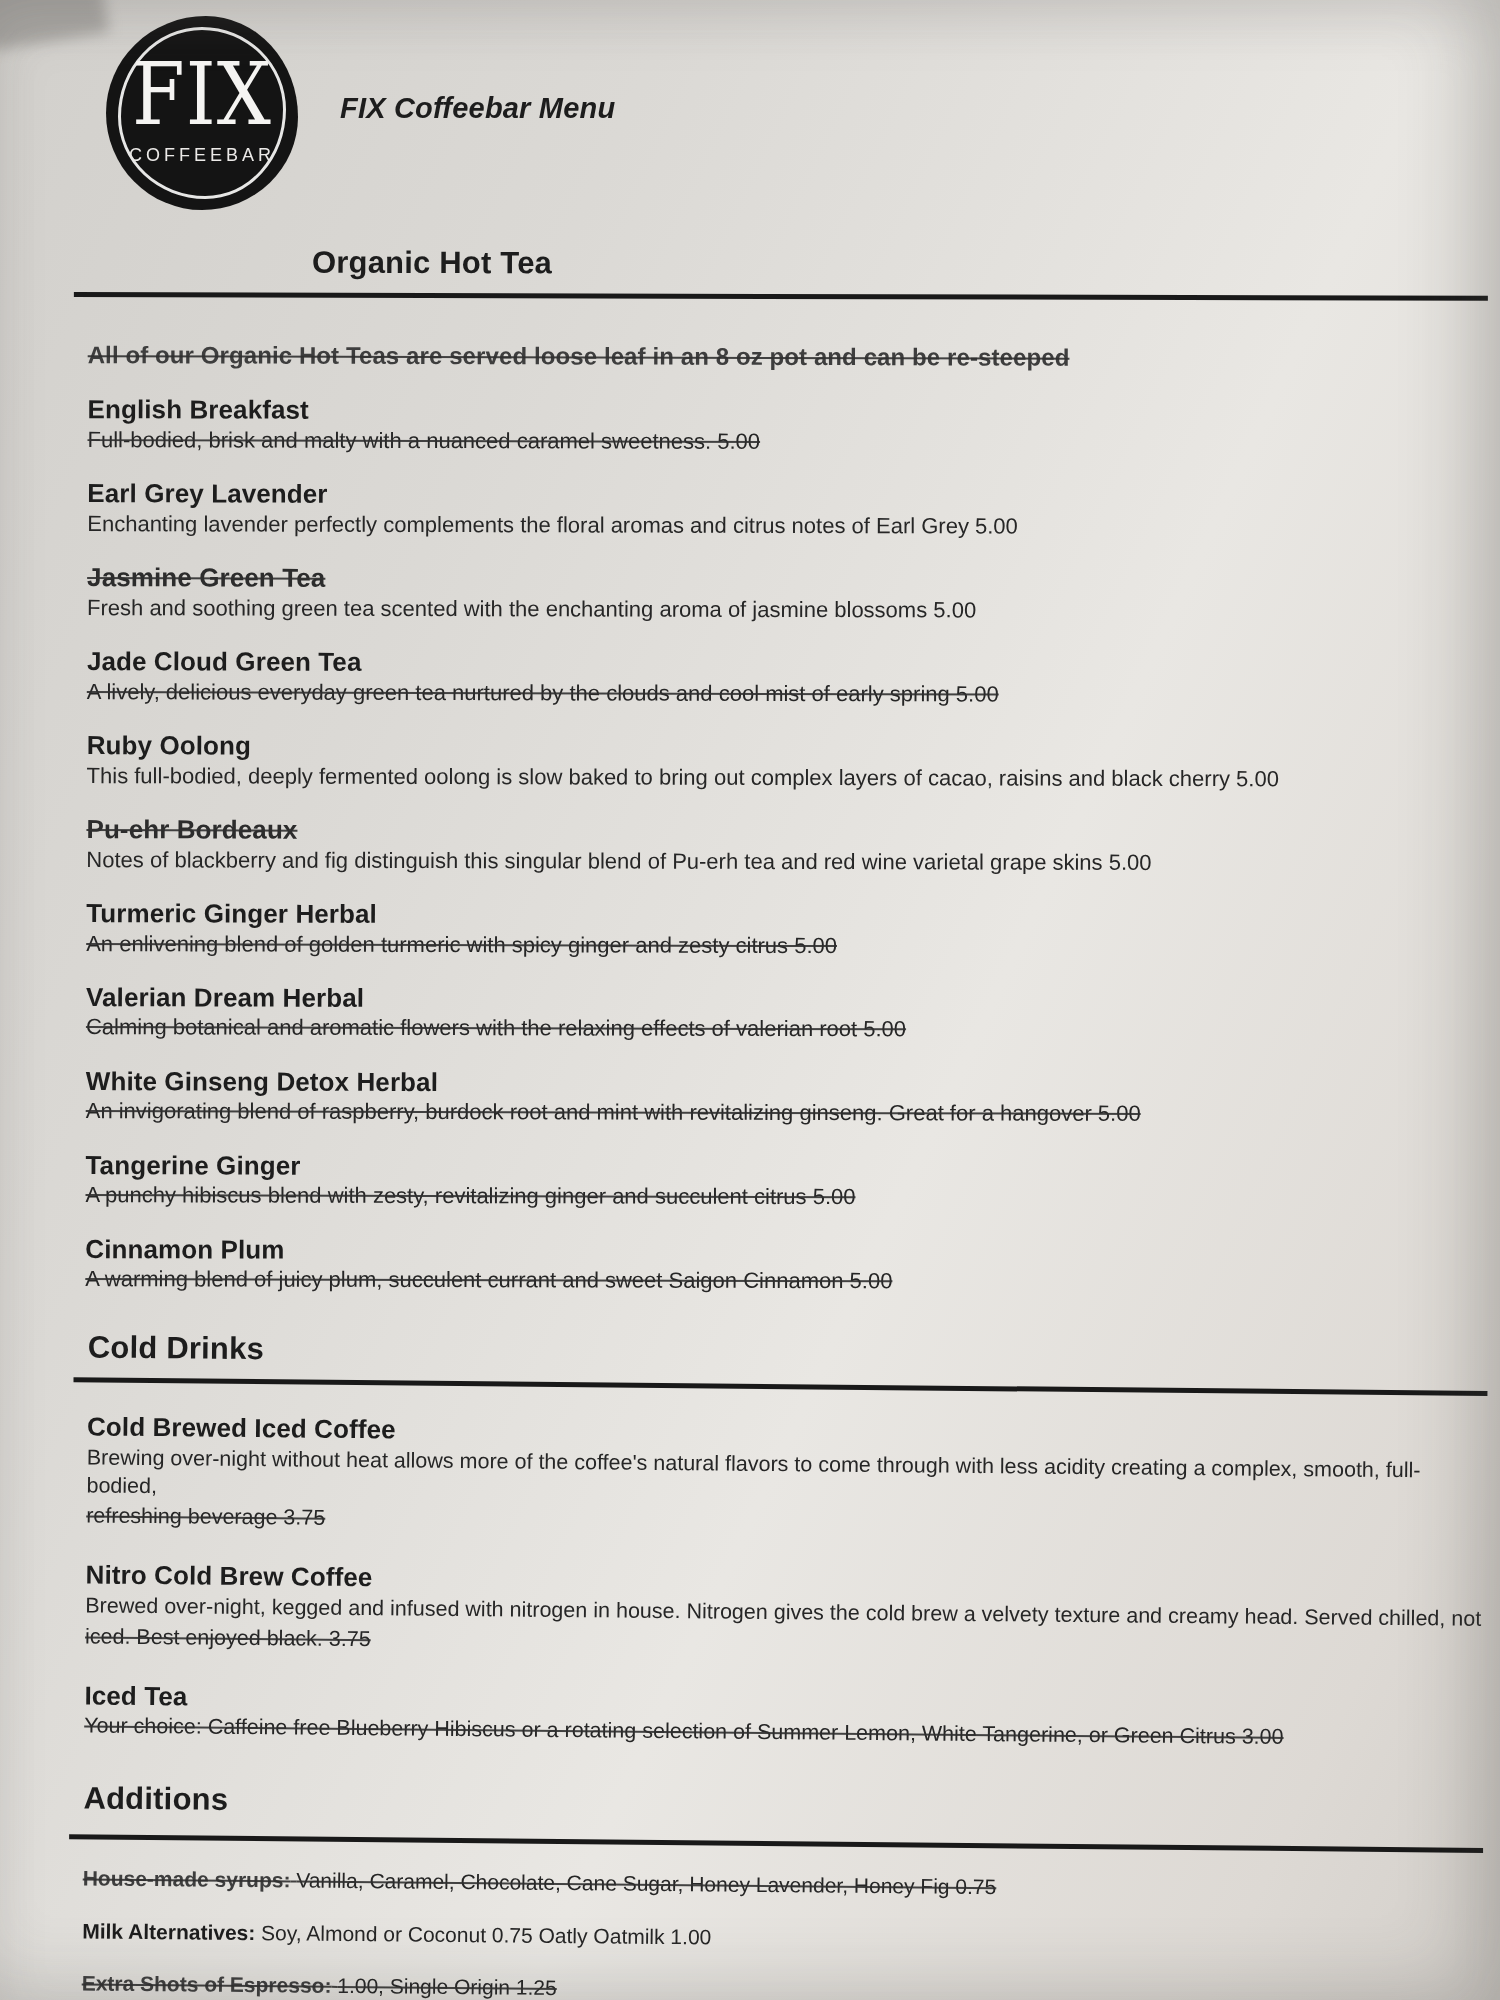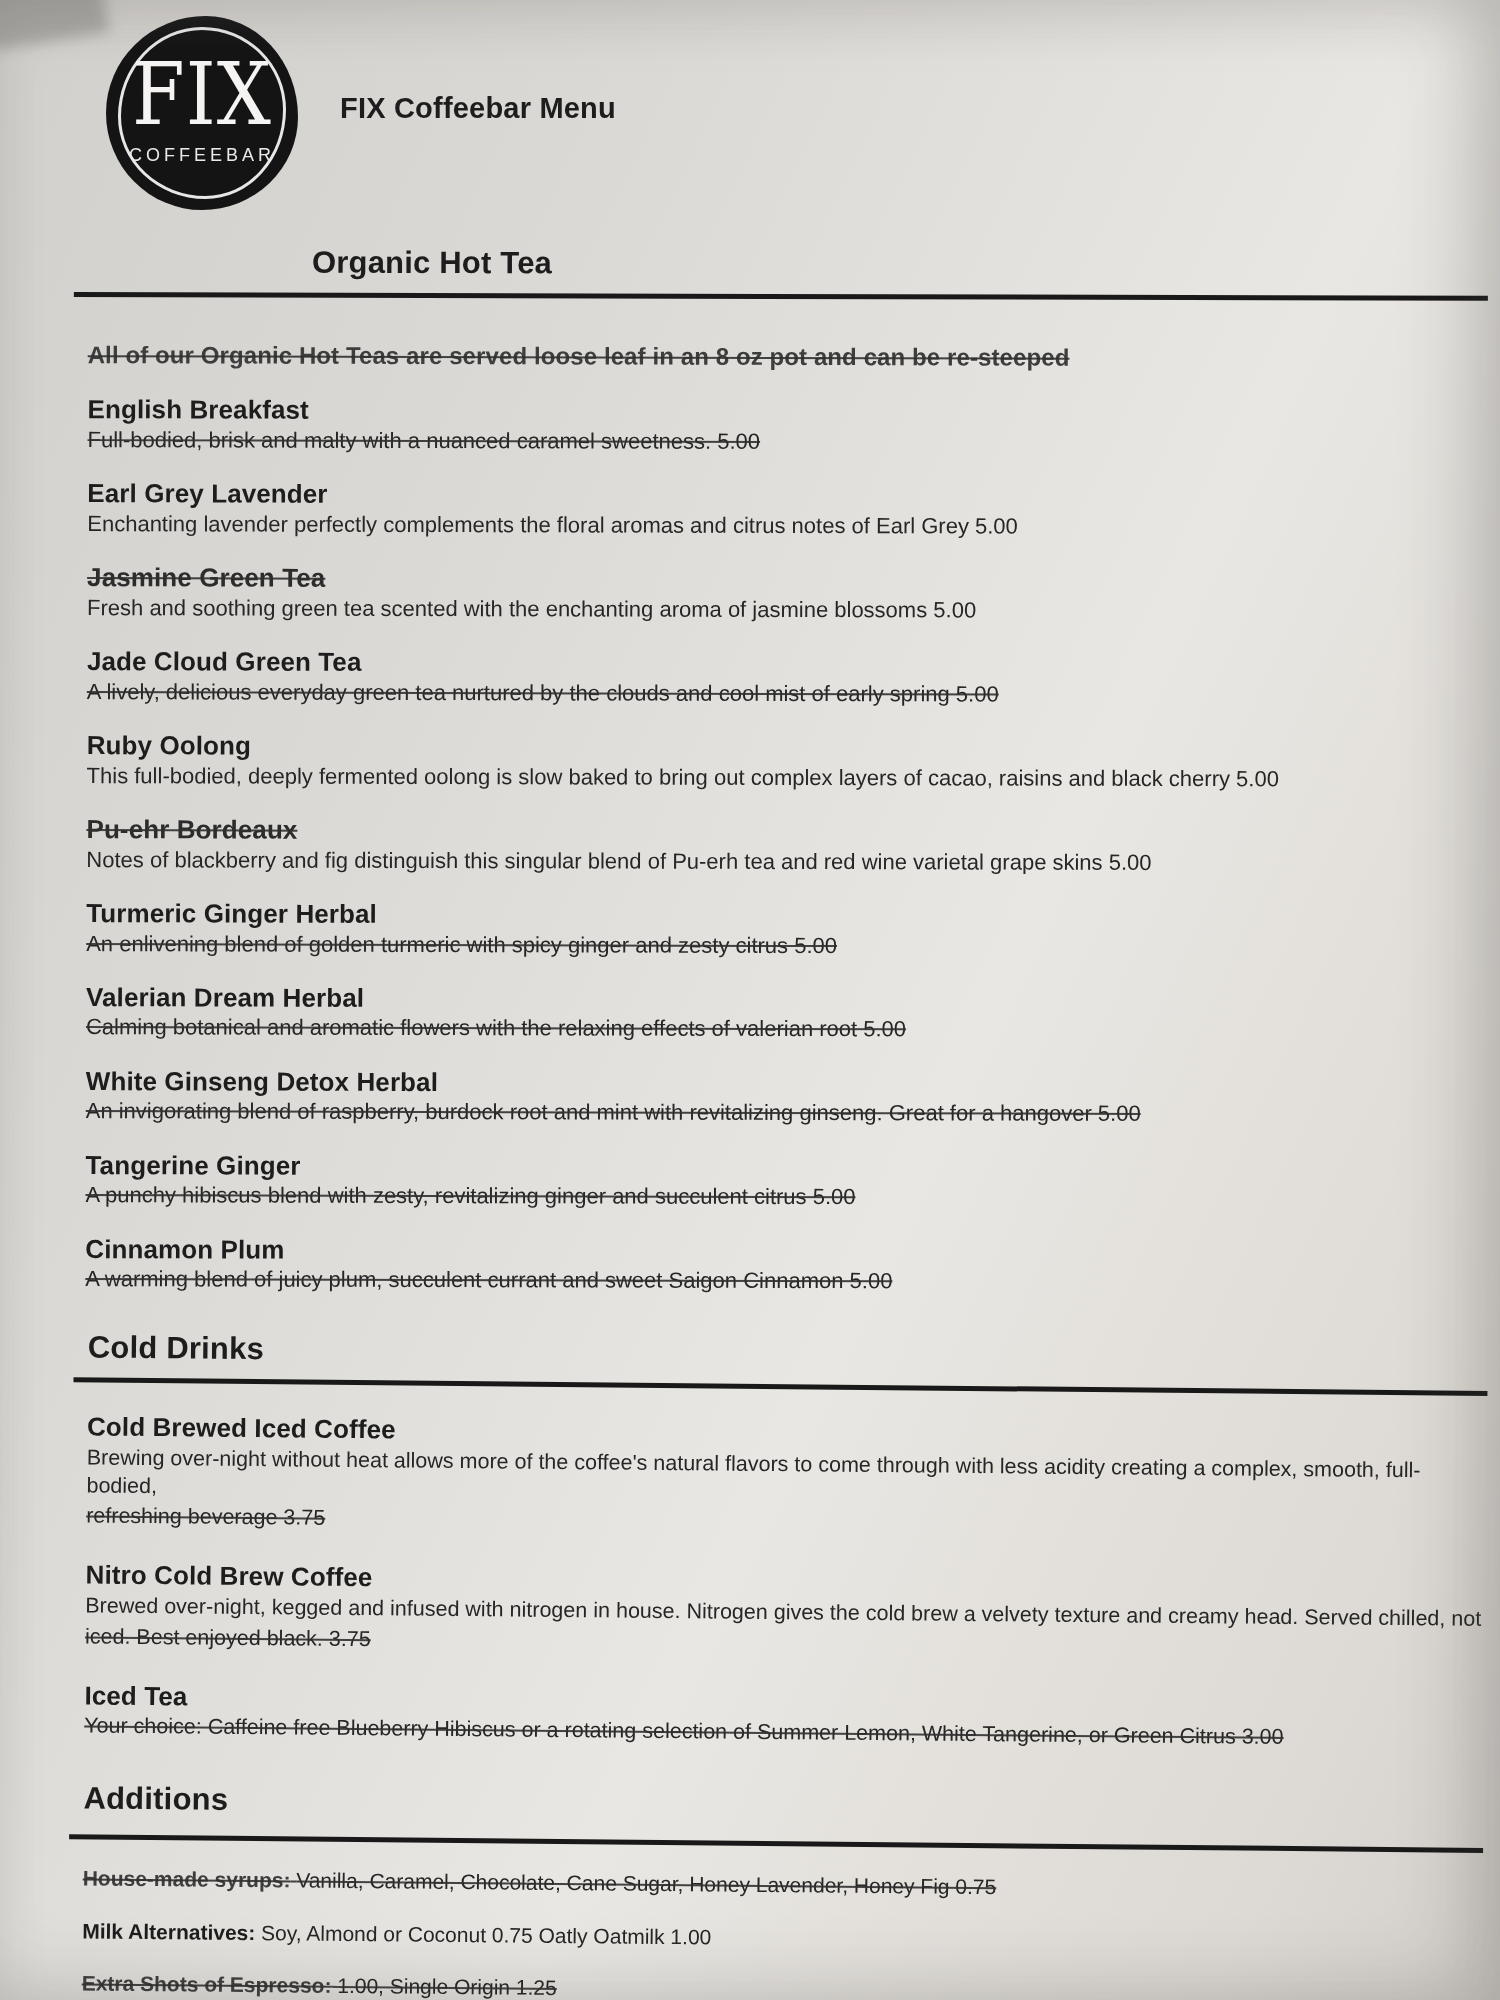--- a/index.html
+++ b/index.html
@@ -32,21 +32,21 @@
   .logo-ring {
     width:168px; height:172px; border:3px solid rgba(250,250,248,0.92);
     border-radius:50% 50% 48% 52% / 52% 48% 52% 48%;
     display:flex; flex-direction:column; align-items:center; justify-content:center;
   }
   .logo-fix {
     font-family:"DejaVu Serif", serif; font-size:76px; line-height:0.92;
     color:#f5f4f2; letter-spacing:1px; transform:scaleY(1.12);
   }
   .logo-sub { margin-top:16px; font-size:18px; letter-spacing:4px; color:#eceae8; }
-  .doc-title { margin:76px 0 0 42px; font-size:29px; font-weight:700; letter-spacing:0.2px; }
+  .doc-title { margin:76px 0 0 42px; font-size:29px; font-weight:700; letter-spacing:0.2px;font-style:italic; }
 
   
   .section { padding-left:88px; padding-right:12px; position:relative; }
   .rule { height:5px; background:#191919; margin:12px 0 0 -14px; }
   .sec-heading { font-size:31px; font-weight:700; letter-spacing:0.2px; }
   .tea-heading { margin:34px 0 0 224px; }
   .intro { margin-top:44px; font-size:24px; font-weight:700; letter-spacing:0.1px; }
 
   .item { margin-top:26px; }
   .item h3 { font-size:26px; font-weight:700; line-height:1.1; letter-spacing:0.1px; }

